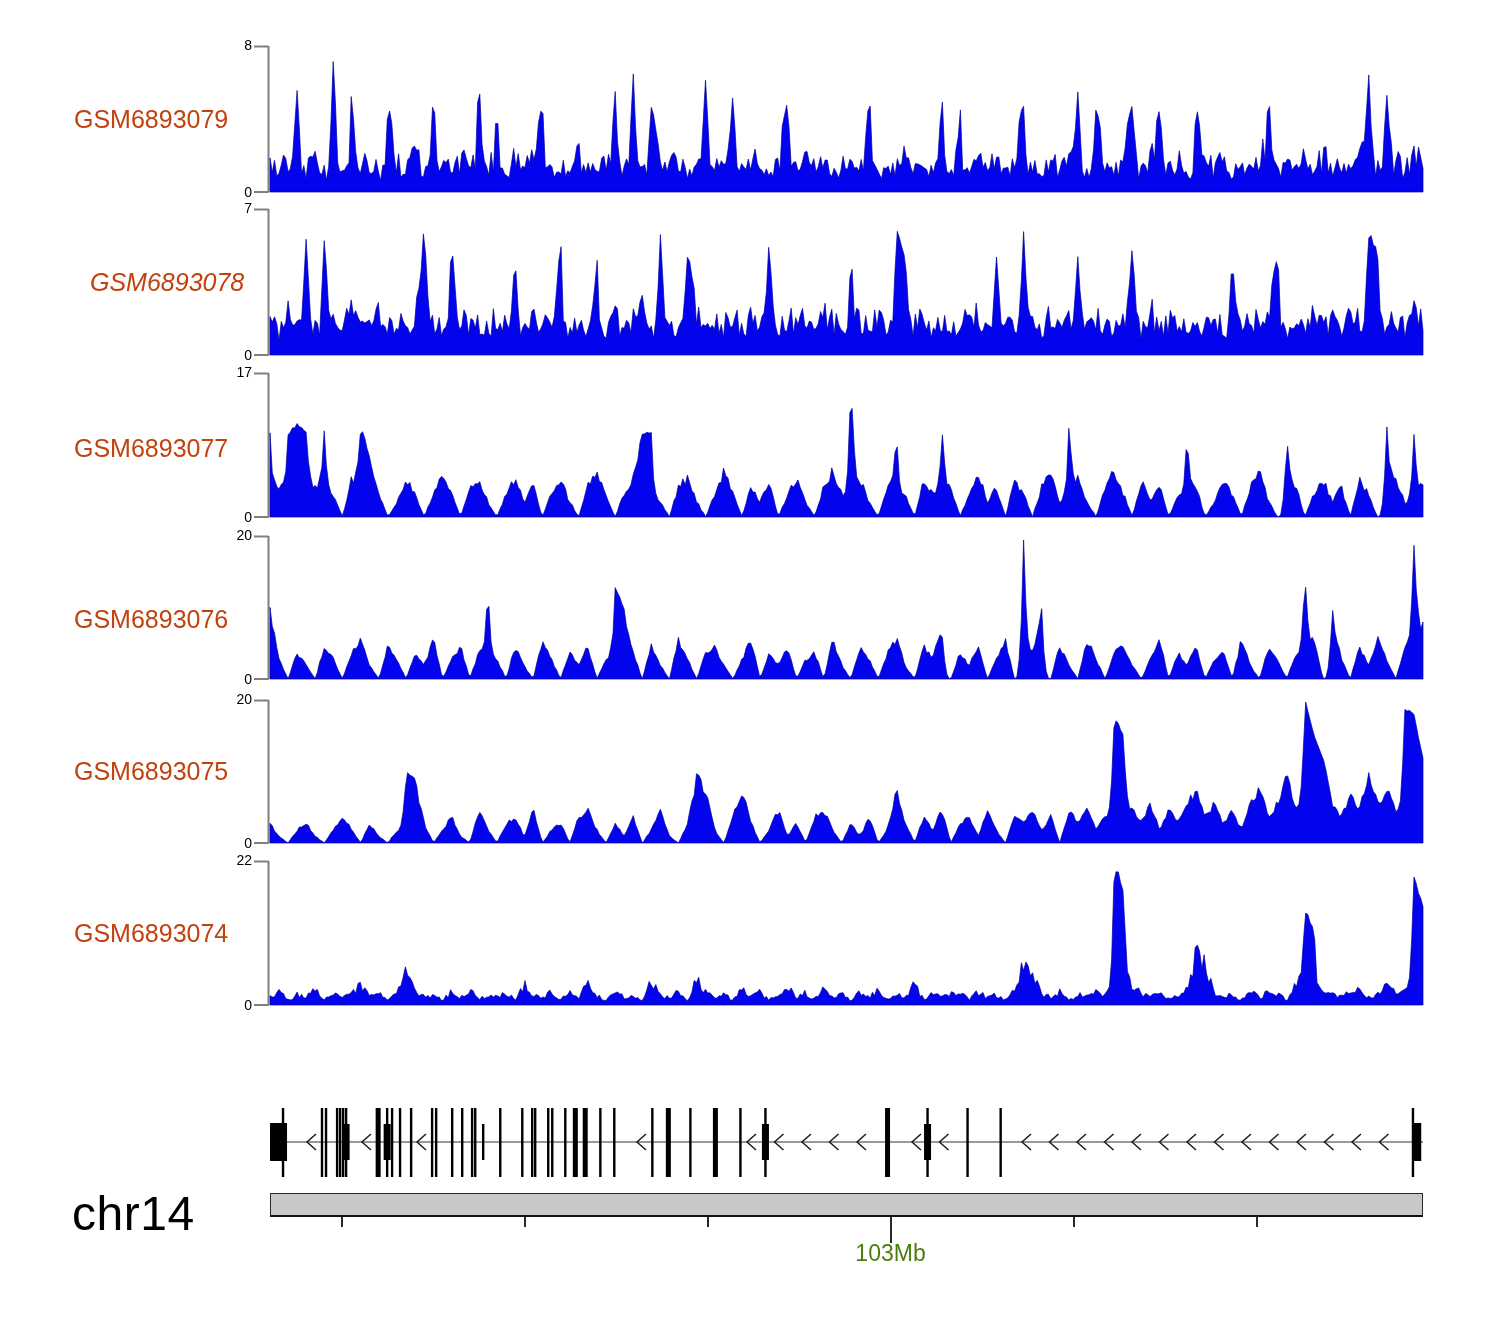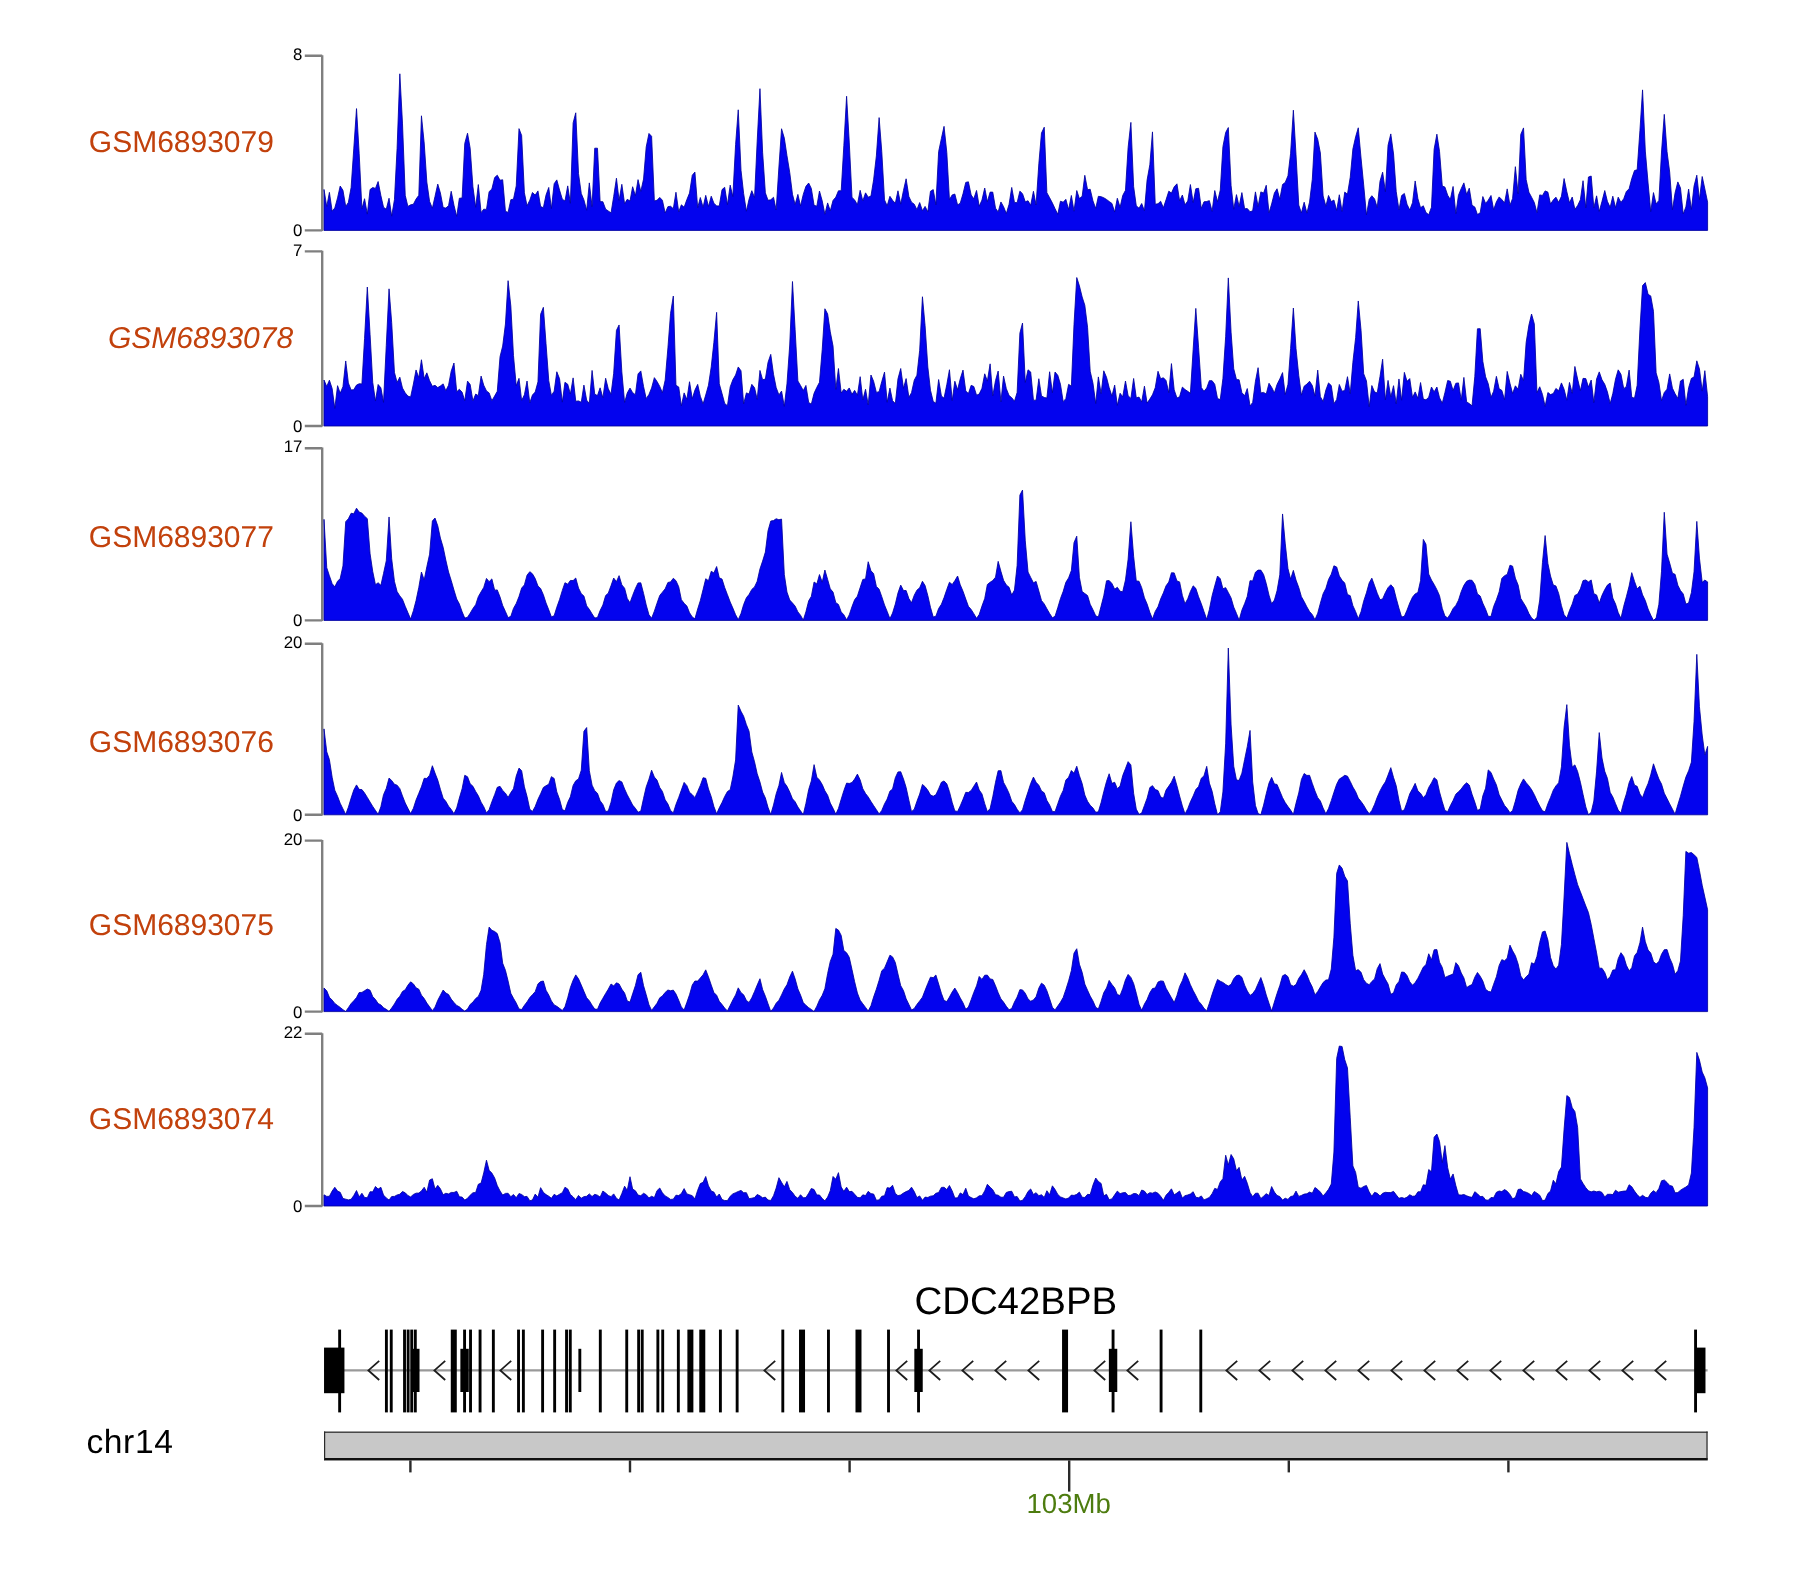--- a/index.html
+++ b/index.html
@@ -2,21 +2,21 @@
 <html><head>
 <meta charset="utf-8">
 <style>
   html,body{margin:0;padding:0;background:#fff;}
   #canvas{position:relative;width:1500px;height:1320px;background:#ffffff;overflow:hidden;
           font-family:"Liberation Sans", sans-serif;}
   .abs{position:absolute;}
   .track-label{font-size:25px;color:#c2410c;white-space:nowrap;line-height:30px;}
   .axis-num{font-size:14px;color:#000;width:56px;text-align:right;line-height:18px;}
   .gene-title{font-size:32px;color:#000;text-align:center;}
-  .chrom-label{font-size:28px;letter-spacing:0.5px;color:#000;}
+  .chrom-label{font-size:48px;letter-spacing:0.5px;color:#000;}
   .pos-label{font-size:23px;color:#4d7c0f;text-align:center;}
   .chrom-bar{background:#c8c8c8;border:1.5px solid #2a2a2a;border-bottom:2.5px solid #111;
              box-sizing:border-box;}
   .chrom-tick{background:#2a2a2a;width:2px;}
   svg{display:block;}
 </style>
 </head>
 <body>
 
 <div id="canvas">
@@ -70,21 +70,20 @@
       <div class="abs axis-num" style="left: 196px; top: 851px;">22</div>
       <div class="abs axis-num" style="left: 196px; top: 996px;">0</div>
       <svg width="1175" height="147" viewBox="0 0 1175 147" class="abs" style="left: 250px; top: 860px;">
         <line x1="18.5" y1="1" x2="18.5" y2="145.5" stroke="#7f7f7f" stroke-width="2"></line>
         <line x1="4" y1="1.5" x2="18.5" y2="1.5" stroke="#7f7f7f" stroke-width="2"></line>
         <line x1="4" y1="145" x2="18.5" y2="145" stroke="#7f7f7f" stroke-width="2"></line>
         <polygon points="20,145 20.0,135.7 22.3,137.0 24.5,136.9 26.8,132.5 29.0,129.4 31.3,132.6 33.5,133.6 35.8,138.7 38.1,139.3 40.3,139.9 42.6,139.4 44.8,136.3 47.1,132.1 49.3,137.4 51.6,134.4 53.8,137.9 56.1,138.1 58.4,133.1 60.6,133.2 62.9,128.7 65.1,130.9 67.4,129.4 69.6,135.9 71.9,138.3 74.2,140.0 76.4,137.1 78.7,137.0 80.9,135.8 83.2,135.2 85.4,132.9 87.7,134.0 89.9,136.3 92.2,137.4 94.5,135.4 96.7,134.3 99.0,134.2 101.2,132.4 103.5,129.4 105.7,133.5 108.0,123.4 110.3,122.3 112.5,130.9 114.8,127.8 117.0,130.7 119.3,135.6 121.5,134.4 123.8,134.9 126.0,133.7 128.3,133.7 130.6,132.7 132.8,137.3 135.1,137.6 137.3,140.1 139.6,138.6 141.8,136.0 144.1,134.0 146.4,133.7 148.6,126.9 150.9,125.9 153.1,117.4 155.4,106.8 157.6,115.2 159.9,117.6 162.2,121.6 164.4,128.0 166.7,132.5 168.9,135.9 171.2,134.5 173.4,134.4 175.7,137.3 177.9,135.4 180.2,138.1 182.5,134.6 184.7,135.4 187.0,137.2 189.2,137.0 191.5,140.6 193.7,140.0 196.0,135.1 198.3,137.7 200.5,129.7 202.8,133.6 205.0,135.5 207.3,136.8 209.5,138.6 211.8,135.3 214.0,136.6 216.3,135.2 218.6,133.9 220.8,129.4 223.1,130.8 225.3,135.4 227.6,137.4 229.8,139.7 232.1,136.2 234.4,138.5 236.6,137.2 238.9,136.9 241.1,134.9 243.4,137.1 245.6,135.3 247.9,136.0 250.1,137.6 252.4,132.5 254.7,134.2 256.9,136.2 259.2,137.2 261.4,134.9 263.7,138.6 265.9,140.0 268.2,134.6 270.5,128.5 272.7,132.0 275.0,120.6 277.2,130.9 279.5,132.3 281.7,135.9 284.0,136.4 286.3,134.4 288.5,135.6 290.8,138.3 293.0,136.9 295.3,138.0 297.5,132.2 299.8,130.0 302.0,134.0 304.3,136.6 306.6,137.9 308.8,139.5 311.1,139.3 313.3,136.0 315.6,136.3 317.8,134.6 320.1,130.5 322.4,134.9 324.6,135.6 326.9,136.4 329.1,139.1 331.4,131.9 333.6,126.3 335.9,125.3 338.1,120.4 340.4,128.2 342.7,132.5 344.9,133.4 347.2,137.5 349.4,135.0 351.7,139.6 353.9,140.4 356.2,140.5 358.5,136.9 360.7,134.9 363.0,133.9 365.2,132.9 367.5,132.0 369.7,133.9 372.0,133.9 374.2,138.9 376.5,138.5 378.8,138.0 381.0,135.4 383.3,136.5 385.5,138.2 387.8,137.6 390.0,140.0 392.3,140.4 394.6,136.4 396.8,130.1 399.1,121.4 401.3,125.3 403.6,129.1 405.8,124.5 408.1,131.4 410.4,133.7 412.6,136.9 414.9,138.6 417.1,135.6 419.4,138.2 421.6,138.0 423.9,134.3 426.1,130.4 428.4,131.3 430.7,135.8 432.9,135.8 435.2,138.8 437.4,140.7 439.7,137.6 441.9,132.3 444.2,120.4 446.5,122.7 448.7,117.2 451.0,129.2 453.2,132.8 455.5,129.3 457.7,133.0 460.0,132.8 462.2,135.2 464.5,137.8 466.8,138.2 469.0,135.7 471.3,136.3 473.5,132.8 475.8,134.7 478.0,135.0 480.3,140.2 482.6,139.9 484.8,136.9 487.1,136.4 489.3,129.7 491.6,130.1 493.8,127.7 496.1,134.5 498.3,136.4 500.6,135.8 502.9,134.2 505.1,133.0 507.4,132.0 509.6,129.3 511.9,133.0 514.1,138.0 516.4,136.6 518.7,140.3 520.9,137.6 523.2,137.9 525.4,136.8 527.7,136.5 529.9,134.4 532.2,133.8 534.5,129.5 536.7,129.4 539.0,131.3 541.2,127.9 543.5,132.4 545.7,138.3 548.0,138.2 550.2,134.1 552.5,135.5 554.8,130.2 557.0,136.7 559.3,138.0 561.5,139.0 563.8,138.2 566.0,136.5 568.3,136.4 570.6,132.4 572.8,126.9 575.1,129.3 577.3,131.4 579.6,135.6 581.8,136.0 584.1,137.7 586.3,137.7 588.6,133.7 590.9,133.0 593.1,132.7 595.4,137.4 597.6,137.1 599.9,140.8 602.1,140.3 604.4,137.2 606.7,132.9 608.9,130.8 611.2,135.4 613.4,133.9 615.7,136.4 617.9,135.6 620.2,137.9 622.4,132.3 624.7,135.6 627.0,128.2 629.2,131.2 631.5,135.4 633.7,137.4 636.0,138.3 638.2,139.1 640.5,138.4 642.8,135.9 645.0,136.2 647.3,135.3 649.5,133.4 651.8,137.7 654.0,137.9 656.3,135.3 658.5,135.5 660.8,127.6 663.1,121.7 665.3,124.5 667.6,126.2 669.8,136.5 672.1,135.3 674.3,139.7 676.6,139.1 678.9,135.7 681.1,132.6 683.4,134.7 685.6,134.0 687.9,133.7 690.1,136.3 692.4,136.0 694.7,134.6 696.9,134.7 699.2,136.4 701.4,131.7 703.7,132.6 705.9,135.4 708.2,133.9 710.4,134.3 712.7,133.3 715.0,134.4 717.2,136.9 719.5,140.3 721.7,136.0 724.0,133.6 726.2,130.7 728.5,135.7 730.8,134.2 733.0,132.5 735.3,138.4 737.5,136.4 739.8,135.8 742.0,135.0 744.3,133.1 746.5,137.7 748.8,138.1 751.1,136.6 753.3,139.9 755.6,138.9 757.8,137.9 760.1,134.7 762.3,130.3 764.6,131.2 766.9,124.9 769.1,122.2 771.4,102.7 773.6,110.8 775.9,102.1 778.1,105.7 780.4,115.7 782.6,112.8 784.9,123.4 787.2,120.3 789.4,126.0 791.7,133.7 793.9,137.3 796.2,134.4 798.4,134.3 800.7,138.8 803.0,136.8 805.2,134.7 807.5,136.2 809.7,128.8 812.0,133.4 814.2,136.2 816.5,137.1 818.8,140.1 821.0,138.5 823.3,139.5 825.5,137.1 827.8,136.6 830.0,132.6 832.3,137.0 834.5,136.2 836.8,135.1 839.1,134.8 841.3,133.4 843.6,134.3 845.8,129.6 848.1,131.2 850.3,133.4 852.6,136.6 854.9,134.0 857.1,131.1 859.4,126.7 861.6,100.0 863.9,22.0 866.1,11.7 868.4,12.1 870.6,23.0 872.9,29.9 875.2,71.5 877.4,111.6 879.7,117.0 881.9,129.4 884.2,130.2 886.4,128.7 888.7,127.9 891.0,133.3 893.2,136.9 895.5,133.6 897.7,134.4 900.0,136.6 902.2,134.4 904.5,133.6 906.7,133.8 909.0,133.8 911.3,132.8 913.5,135.7 915.8,138.6 918.0,137.9 920.3,138.6 922.5,137.7 924.8,135.6 927.1,136.9 929.3,136.7 931.6,133.2 933.8,133.1 936.1,127.3 938.3,127.8 940.6,114.6 942.9,116.5 945.1,87.7 947.4,85.0 949.6,91.3 951.9,108.8 954.1,94.7 956.4,113.1 958.6,122.6 960.9,118.3 963.2,128.0 965.4,135.7 967.7,135.9 969.9,135.4 972.2,136.5 974.4,137.3 976.7,137.8 979.0,133.1 981.2,134.8 983.5,137.1 985.7,137.0 988.0,139.9 990.2,140.2 992.5,137.9 994.7,138.1 997.0,133.6 999.3,132.5 1001.5,133.0 1003.8,131.3 1006.0,132.7 1008.3,135.4 1010.5,139.0 1012.8,137.9 1015.1,131.2 1017.3,130.9 1019.6,132.9 1021.8,133.5 1024.1,134.6 1026.3,136.3 1028.6,132.9 1030.8,134.3 1033.1,136.0 1035.4,140.5 1037.6,140.1 1039.9,134.6 1042.1,132.6 1044.4,123.5 1046.6,126.5 1048.9,116.3 1051.2,112.5 1053.4,81.0 1055.7,53.0 1057.9,54.6 1060.2,63.1 1062.4,66.3 1064.7,79.6 1067.0,122.4 1069.2,126.2 1071.5,129.8 1073.7,132.3 1076.0,133.2 1078.2,132.5 1080.5,133.2 1082.7,132.7 1085.0,133.7 1087.3,137.4 1089.5,135.3 1091.8,135.2 1094.0,135.5 1096.3,131.8 1098.5,133.5 1100.8,133.0 1103.1,132.6 1105.3,132.4 1107.6,127.3 1109.8,128.9 1112.1,132.6 1114.3,135.5 1116.6,137.8 1118.8,136.1 1121.1,137.7 1123.4,138.2 1125.6,134.4 1127.9,132.2 1130.1,133.9 1132.4,130.5 1134.6,124.0 1136.9,123.3 1139.2,125.4 1141.4,127.9 1143.7,128.5 1145.9,134.0 1148.2,133.8 1150.4,131.9 1152.7,130.4 1154.9,129.2 1157.2,127.4 1159.5,117.5 1161.7,79.5 1164.0,17.0 1166.2,23.4 1168.5,33.4 1170.7,38.2 1173.0,46.6 1173,145" fill="#0303ee" stroke="#00009c" stroke-width="0.7"></polygon>
       </svg>
     </div>
 
-  <div class="abs gene-title" style="left:270px;top:1066px;width:1153px;">CDC42BPB</div>
 
   <div id="gene-model">
       <svg width="1180" height="100" viewBox="0 0 1180 100" class="abs" style="left: 250px; top: 1095px;">
         <line x1="20" y1="47" x2="1173" y2="47" stroke="#999999" stroke-width="2"></line>
         <polyline points="66,39 57,47 66,55" fill="none" stroke="#1c1c1c" stroke-width="1.5"></polyline>
         <polyline points="121,39 112,47 121,55" fill="none" stroke="#1c1c1c" stroke-width="1.5"></polyline>
         <polyline points="176,39 167,47 176,55" fill="none" stroke="#1c1c1c" stroke-width="1.5"></polyline>
         <polyline points="396,39 387,47 396,55" fill="none" stroke="#1c1c1c" stroke-width="1.5"></polyline>
         <polyline points="506,39 497,47 506,55" fill="none" stroke="#1c1c1c" stroke-width="1.5"></polyline>
         <polyline points="533.5,39 524.5,47 533.5,55" fill="none" stroke="#1c1c1c" stroke-width="1.5"></polyline>

